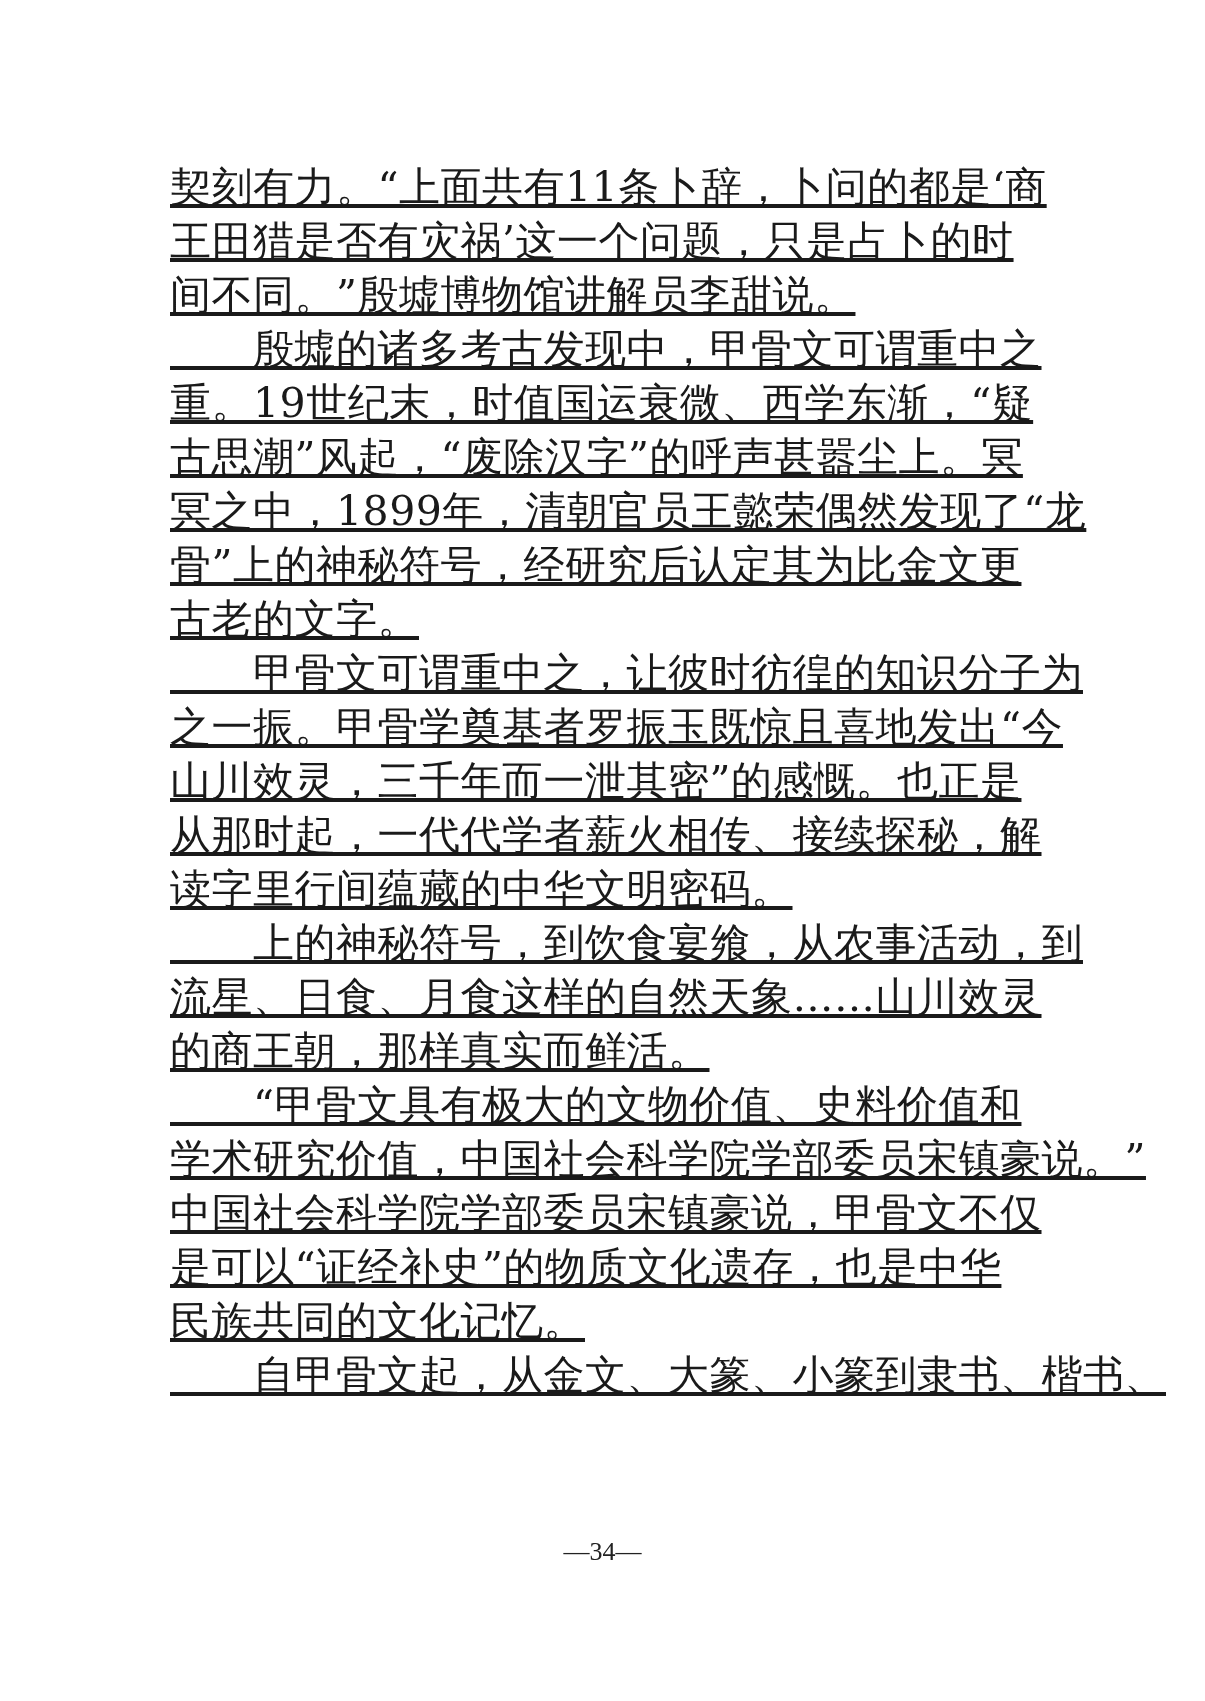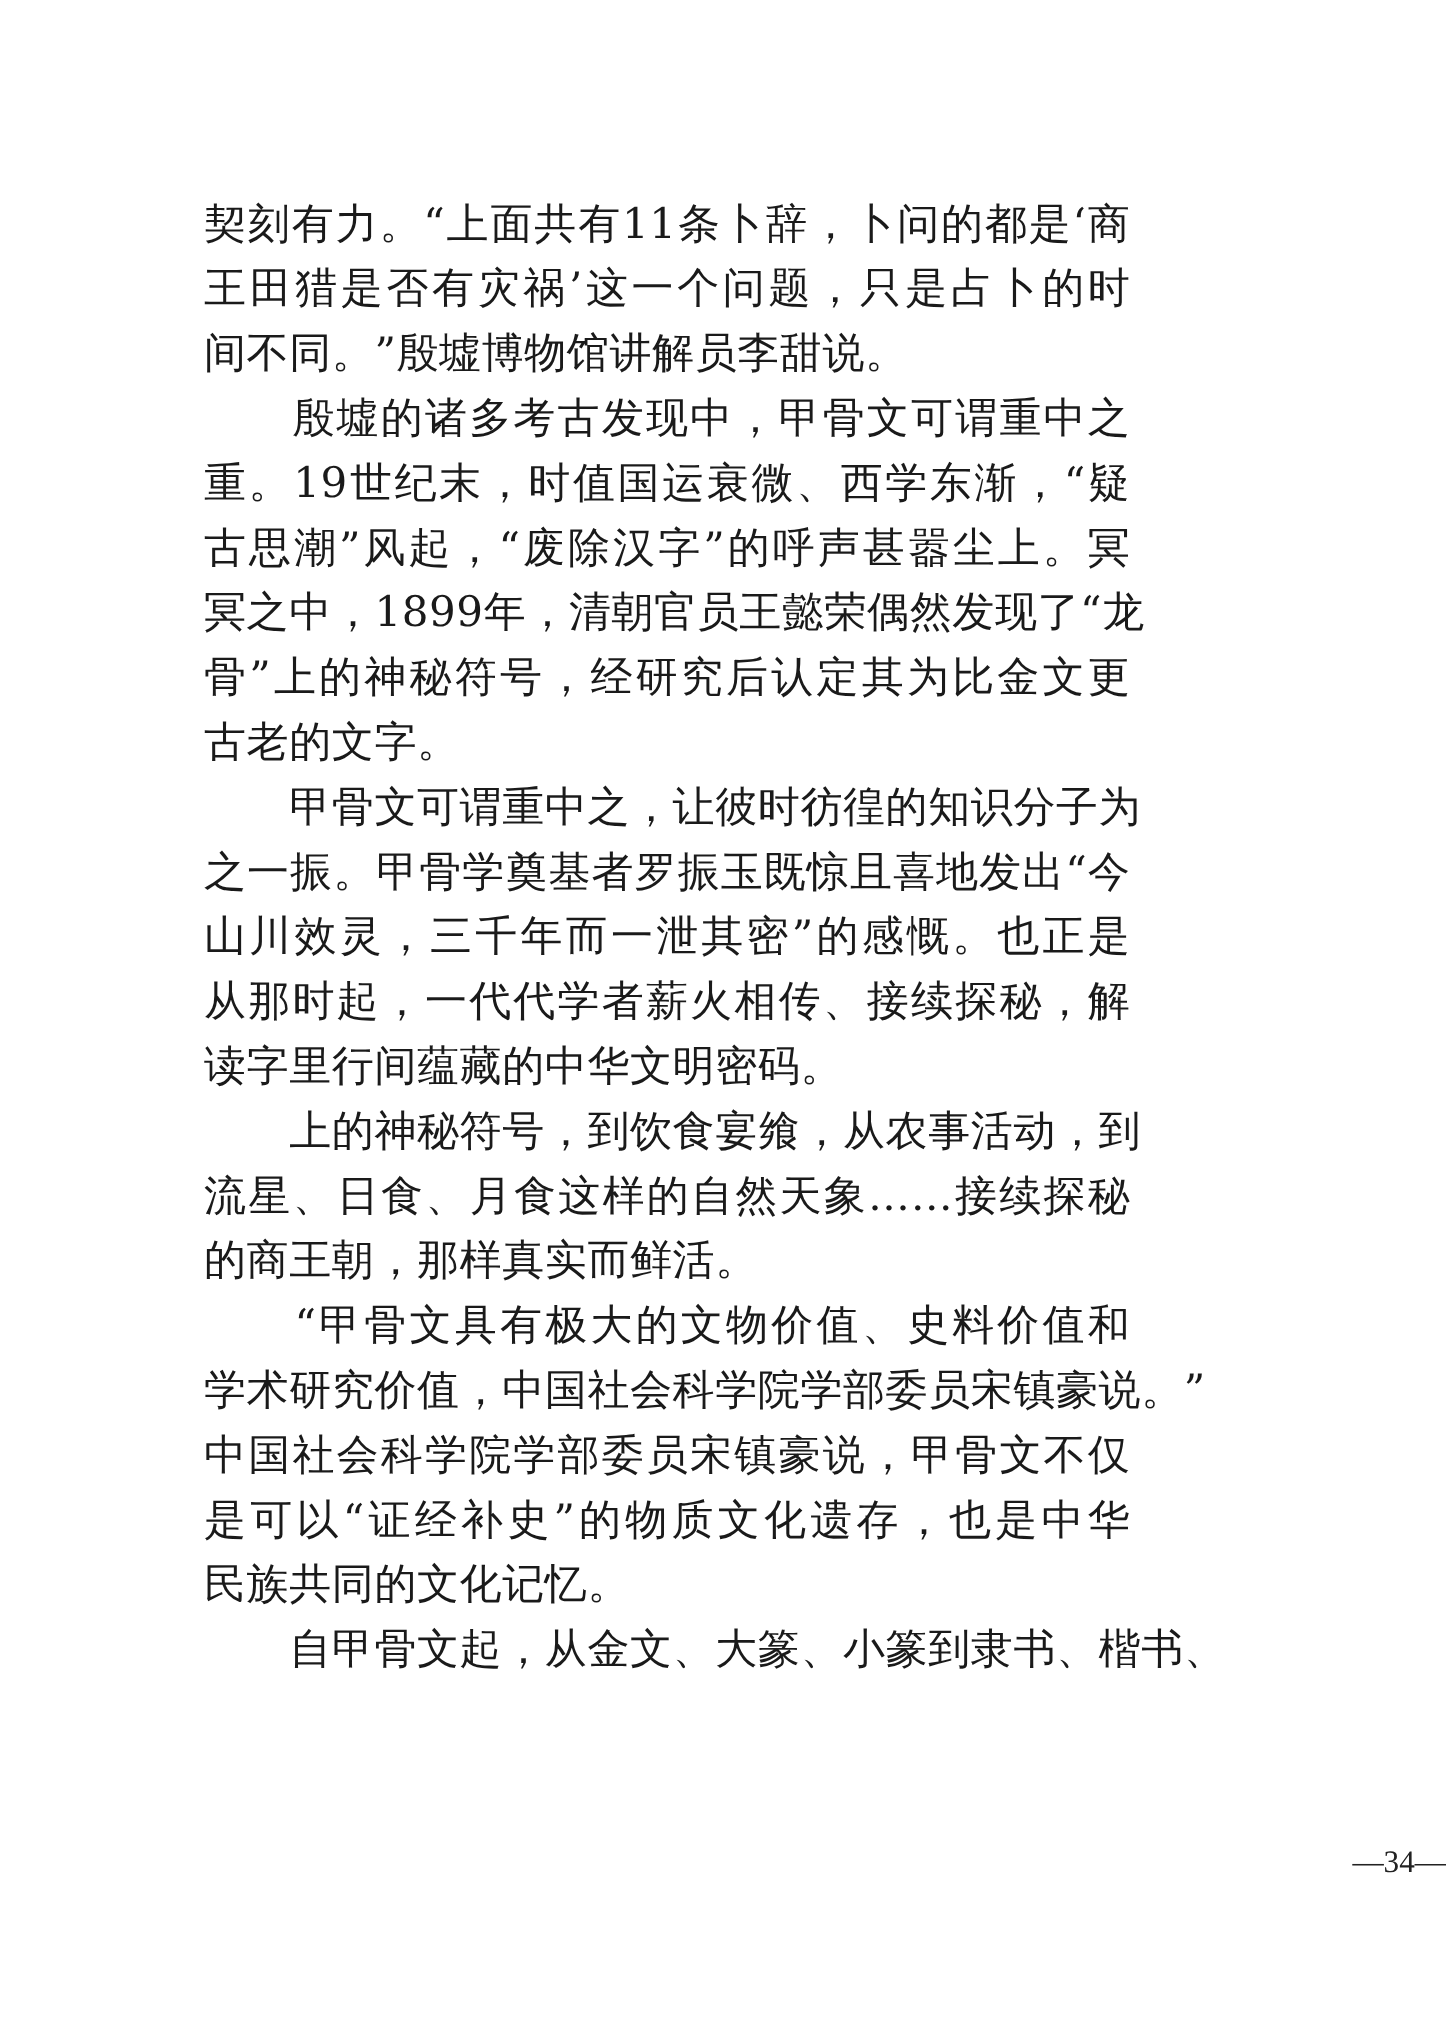--- a/index.html
+++ b/index.html
@@ -18,35 +18,36 @@
   .page {
     position: absolute;
     left: 170px;
     top: 160px;
     width: 772px;
   }
   .line {
     display: block;
     height: 54px;
     line-height: 54px;
-    font-size: 35px;
+    font-size: 41px;
     white-space: nowrap;
     text-align: justify;
     text-align-last: justify;
     letter-spacing: 0.5px;
+    text-decoration: underline;
   }
   .line.last {
     text-align-last: left;
   }
   .page-number {
     position: absolute;
     left: 0;
     width: 1205px;
     top: 1537px;
-    text-align: right;
+    text-align: center;
     font-family: "Liberation Serif", "DejaVu Serif", serif;
     font-size: 26px;
     color: #222;
   }
 </style>
 </head>
 <body>
 
 <div class="page">
   <span class="line">契刻有力。“上面共有11条卜辞，卜问的都是‘商</span>
@@ -57,21 +58,21 @@
   <span class="line">古思潮”风起，“废除汉字”的呼声甚嚣尘上。冥</span>
   <span class="line">冥之中，1899年，清朝官员王懿荣偶然发现了“龙</span>
   <span class="line">骨”上的神秘符号，经研究后认定其为比金文更</span>
   <span class="line last">古老的文字。</span>
   <span class="line">　　甲骨文可谓重中之，让彼时彷徨的知识分子为</span>
   <span class="line">之一振。甲骨学奠基者罗振玉既惊且喜地发出“今</span>
   <span class="line">山川效灵，三千年而一泄其密”的感慨。也正是</span>
   <span class="line">从那时起，一代代学者薪火相传、接续探秘，解</span>
   <span class="line last">读字里行间蕴藏的中华文明密码。</span>
   <span class="line">　　上的神秘符号，到饮食宴飨，从农事活动，到</span>
-  <span class="line">流星、日食、月食这样的自然天象……接续探秘</span>
+  <span class="line">流星、日食、月食这样的自然天象……山川效灵</span>
   <span class="line last">的商王朝，那样真实而鲜活。</span>
   <span class="line">　　“甲骨文具有极大的文物价值、史料价值和</span>
   <span class="line">学术研究价值，中国社会科学院学部委员宋镇豪说。”</span>
   <span class="line">中国社会科学院学部委员宋镇豪说，甲骨文不仅</span>
   <span class="line">是可以“证经补史”的物质文化遗存，也是中华</span>
   <span class="line last">民族共同的文化记忆。</span>
   <span class="line">　　自甲骨文起，从金文、大篆、小篆到隶书、楷书、</span>
 </div>
 
 <div class="page-number">—34—</div>

